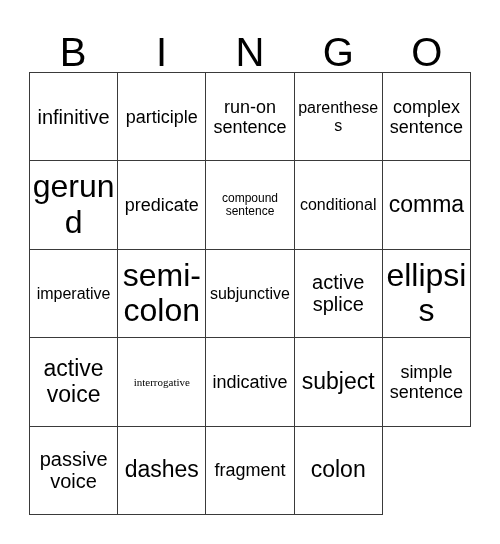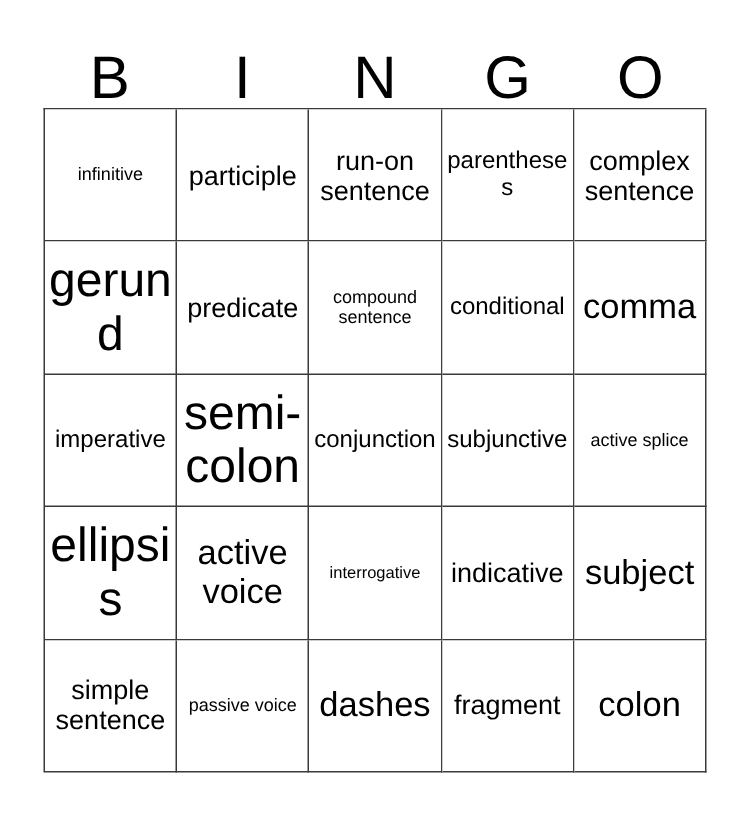--- a/index.html
+++ b/index.html
@@ -72,25 +72,25 @@
     background: #ffffff;
   }
   .cell-text {
     display: block;
     line-height: 1.12;
     word-break: break-word;
     hyphens: none;
   }
 
   
-  .fs-xxs .cell-text { font-size: 11px; }
+  .fs-xxs .cell-text { font-size: 11px; font-family: Liberation Serif, serif; }
   .fs-xs  .cell-text { font-size: 16px; }
   .fs-s   .cell-text { font-size: 12px; }
   .fs-m   .cell-text { font-size: 18px; }
-  .fs-l   .cell-text { font-size: 12px; }
+  .fs-l   .cell-text { font-size: 20px; }
   .fs-xl  .cell-text { font-size: 32px; }
   .fs-xxl .cell-text { font-size: 23px; }
   .fs-huge .cell-text { font-size: 32px; }
 </style>
 </head>
 <body>
 
 <div id="bingo-card">
 
   <div class="header-row">
@@ -142,23 +142,20 @@
       <div class="cell fs-xxl">
         <span class="cell-text">comma</span>
       </div>
       <div class="cell fs-xs">
         <span class="cell-text">imperative</span>
       </div>
       <div class="cell fs-huge">
         <span class="cell-text">semi-colon</span>
       </div>
       <div class="cell fs-xs">
-        <span class="cell-text">conjunction</span>
-      </div>
-      <div class="cell fs-xs">
         <span class="cell-text">subjunctive</span>
       </div>
       <div class="cell fs-l">
         <span class="cell-text">active splice</span>
       </div>
       <div class="cell fs-xl">
         <span class="cell-text">ellipsis</span>
       </div>
       <div class="cell fs-xxl">
         <span class="cell-text">active voice</span>

